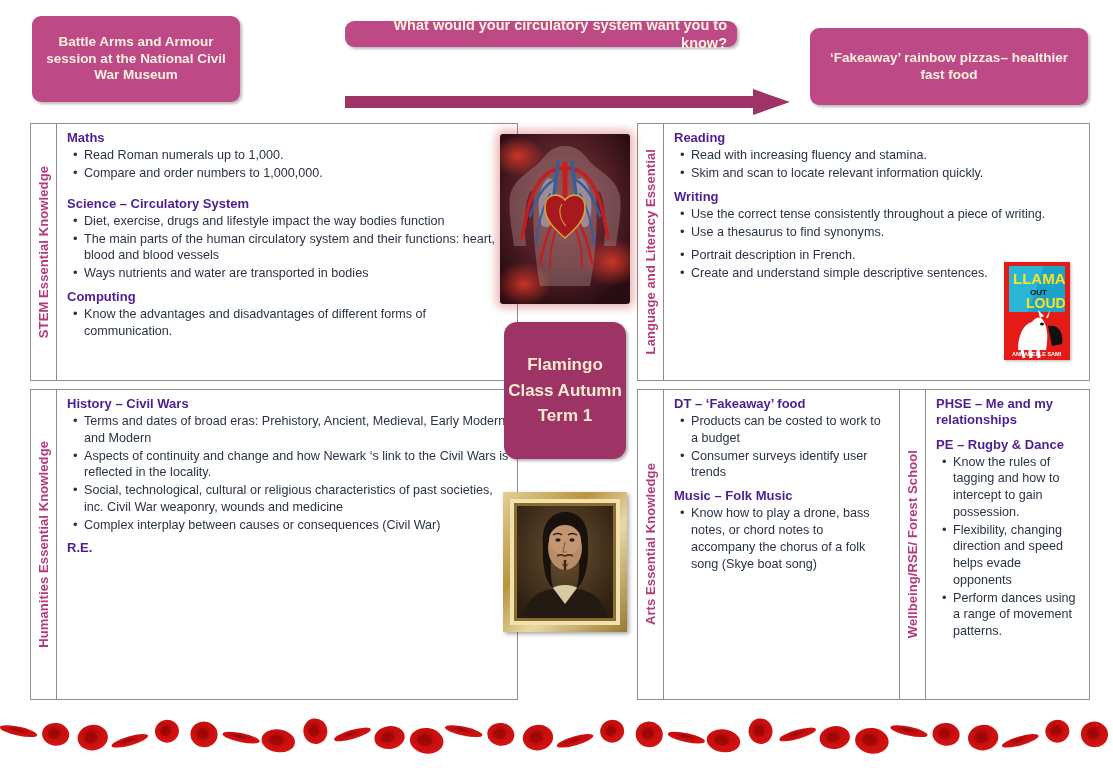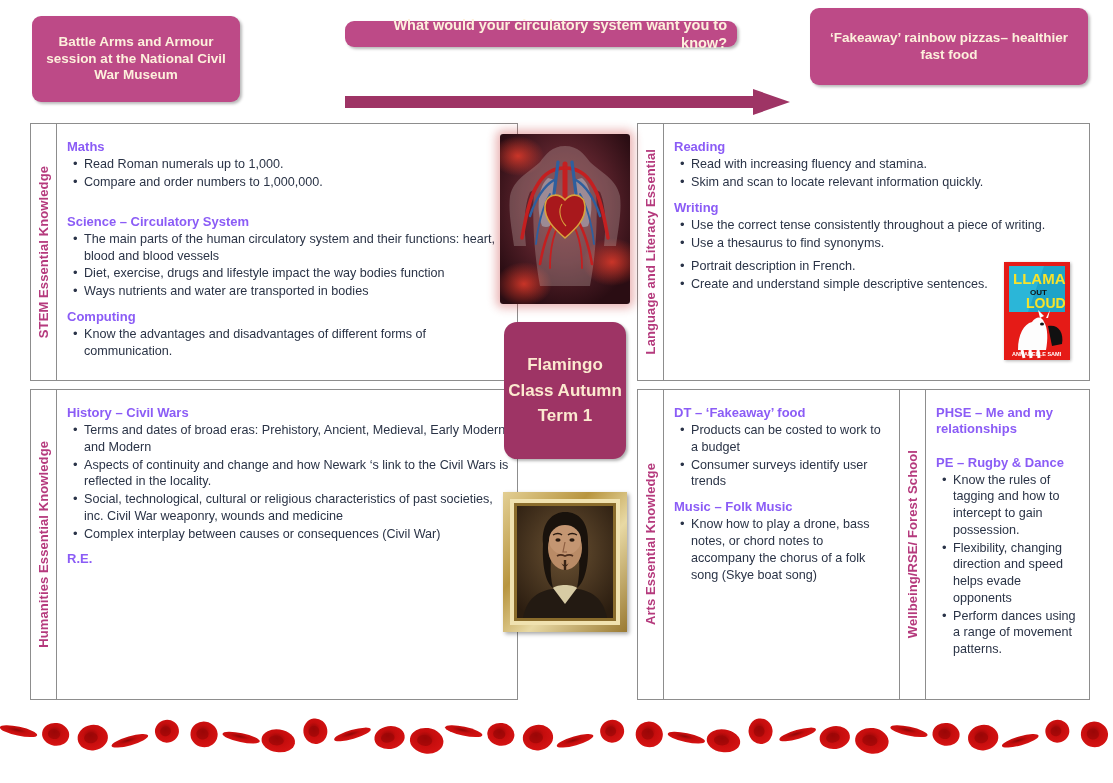--- a/index.html
+++ b/index.html
@@ -13,21 +13,21 @@
   
   .banner{
     position:absolute;background:#bd4a87;border-radius:9px;
     color:#fdf0dc;font-weight:bold;text-align:center;
     display:flex;align-items:center;justify-content:center;
     box-shadow:2px 2px 3px rgba(0,0,0,.28);
     line-height:1.25;padding:4px 10px;box-sizing:border-box;
   }
   #banner-left{left:32px;top:16px;width:208px;height:86px;font-size:13.5px;}
   #banner-mid{left:345px;top:21px;width:392px;height:26px;font-size:14.5px;text-align:right;}
-  #banner-right{left:810px;top:8px;width:278px;height:77px;font-size:13.5px;}
+  #banner-right{left:810px;top:28px;width:278px;height:77px;font-size:13.5px;}
 
   
   #arrow{position:absolute;left:345px;top:88px;width:445px;height:28px;}
 
   
   .frame{position:absolute;border:1px solid #8d8d8d;background:#fff;box-sizing:border-box;}
   #frame-stem{left:30px;top:123px;width:488px;height:258px;}
   #frame-lang{left:637px;top:123px;width:453px;height:258px;}
   #frame-hum{left:30px;top:389px;width:488px;height:311px;}
   #frame-artswell{left:637px;top:389px;width:453px;height:311px;}
@@ -44,21 +44,21 @@
   }
   .panel-body{position:absolute;left:26px;right:0;top:0;bottom:0;padding:6px 8px 4px 10px;box-sizing:border-box;overflow:hidden;}
 
   
   .subpanel{position:absolute;top:0;bottom:0;box-sizing:border-box;}
   #sub-arts{left:0;width:262px;border-right:1px solid #8d8d8d;}
   #sub-well{left:262px;right:0;}
 
   
   h3.sec{
-    margin:9px 0 1px 0;font-size:13px;color:#8b5cf6;font-weight:bold;line-height:1.25;
+    margin:0 0 1px 0;font-size:13px;color:#4c1d95;font-weight:bold;line-height:1.25;
   }
   ul.sec{margin:0 0 7px 0;padding:0 0 0 17px;list-style:none;}
   ul.sec li{
     position:relative;font-size:12.6px;line-height:1.33;color:#2a3346;margin-bottom:1px;
   }
   ul.sec li:before{
     content:"\2022";position:absolute;left:-11px;top:-1px;color:#2a3348;font-size:13px;
   }
   .gap{height:7px;}
   .classtext{font-size:12.8px;color:#2a3346;margin-top:10px;}
@@ -117,22 +117,22 @@
     </div>
     <div class="panel-body" id="stem-body">
         <h3 class="sec">Maths</h3>
         <ul class="sec">
           <li>Read Roman numerals up to 1,000.</li>
           <li>Compare and order numbers to 1,000,000.</li>
         </ul>
         <div class="gap"></div>
         <h3 class="sec">Science – Circulatory System</h3>
         <ul class="sec">
+          <li>Diet, exercise, drugs and lifestyle impact the way bodies function</li>
           <li>The main parts of the human circulatory system and their functions: heart, blood and blood vessels</li>
-          <li>Diet, exercise, drugs and lifestyle impact the way bodies function</li>
           <li>Ways nutrients and water are transported in bodies</li>
         </ul>
         <h3 class="sec">Computing</h3>
         <ul class="sec">
           <li>Know the advantages and disadvantages of different forms of communication.</li>
         </ul>
       </div>
   </div>
 
   <div class="frame" id="frame-lang">

